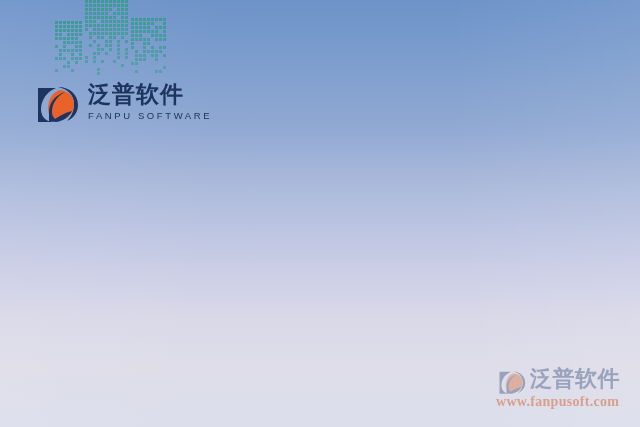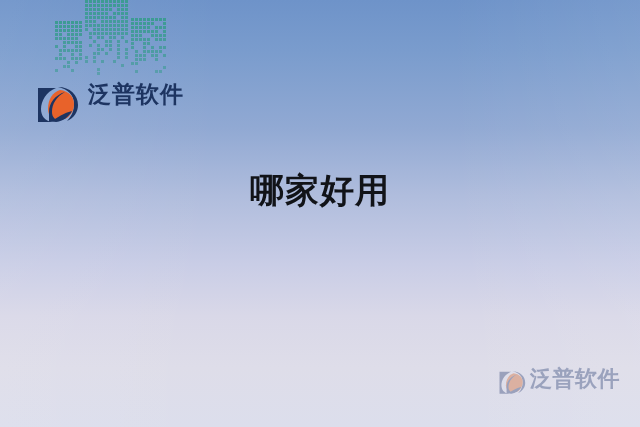--- a/index.html
+++ b/index.html
@@ -437,33 +437,34 @@
       <svg viewBox="0 0 46 42" width="46" height="42" aria-hidden="true">
         <path d="M2 6 L20 6 C10 10 5 19 5 27 C5 34 9 39 16 40 L2 40 Z" fill="#1d3461"></path>
         <path d="M22 5 C34 5 42 13 42 23 C42 30 38 36 31 39 C36 34 38 28 38 22 C38 13 32 7 22 5 Z" fill="#1d3461"></path>
         <path d="M24 8 C33 9 38 15 38 22 C38 27 36 32 31 36 C20 40 12 36 12 27 C12 17 17 10 24 8 Z" fill="#e8622a"></path>
         <path d="M13 30 C13 21 19 13 29 10 C20 15 16 22 16 30 C16 35 19 38 24 39 L13 40 Z" fill="#1d3461"></path>
         <path d="M16 39 C22 35 28 31 36 29 C33 35 27 39 20 40 Z" fill="#1d3461"></path>
       </svg>
     </div>
     <div id="logo-text-block">
       <div id="logo-cn">泛普软件</div>
+      <div id="logo-en">FANPU SOFTWARE</div>
     </div>
   </div>
 
   <div id="headline">
-    <div class="hl-line">哪家好用</div>
   </div>
 
   <div id="watermark">
     <div id="wm-mark">
       <svg viewBox="0 0 46 42" width="30" height="27" aria-hidden="true">
         <path d="M2 6 L20 6 C10 10 5 19 5 27 C5 34 9 39 16 40 L2 40 Z" fill="#8f97b5"></path>
         <path d="M22 5 C34 5 42 13 42 23 C42 30 38 36 31 39 C36 34 38 28 38 22 C38 13 32 7 22 5 Z" fill="#8f97b5"></path>
         <path d="M24 8 C33 9 38 15 38 22 C38 27 36 32 31 36 C20 40 12 36 12 27 C12 17 17 10 24 8 Z" fill="#dba995"></path>
         <path d="M13 30 C13 21 19 13 29 10 C20 15 16 22 16 30 C16 35 19 38 24 39 L13 40 Z" fill="#8f97b5"></path>
         <path d="M16 39 C22 35 28 31 36 29 C33 35 27 39 20 40 Z" fill="#8f97b5"></path>
       </svg>
     </div>
     <div id="wm-cn">泛普软件</div>
+    <div id="wm-url">www.fanpusoft.com</div>
   </div>
 
 </div>
 
 </body></html>

